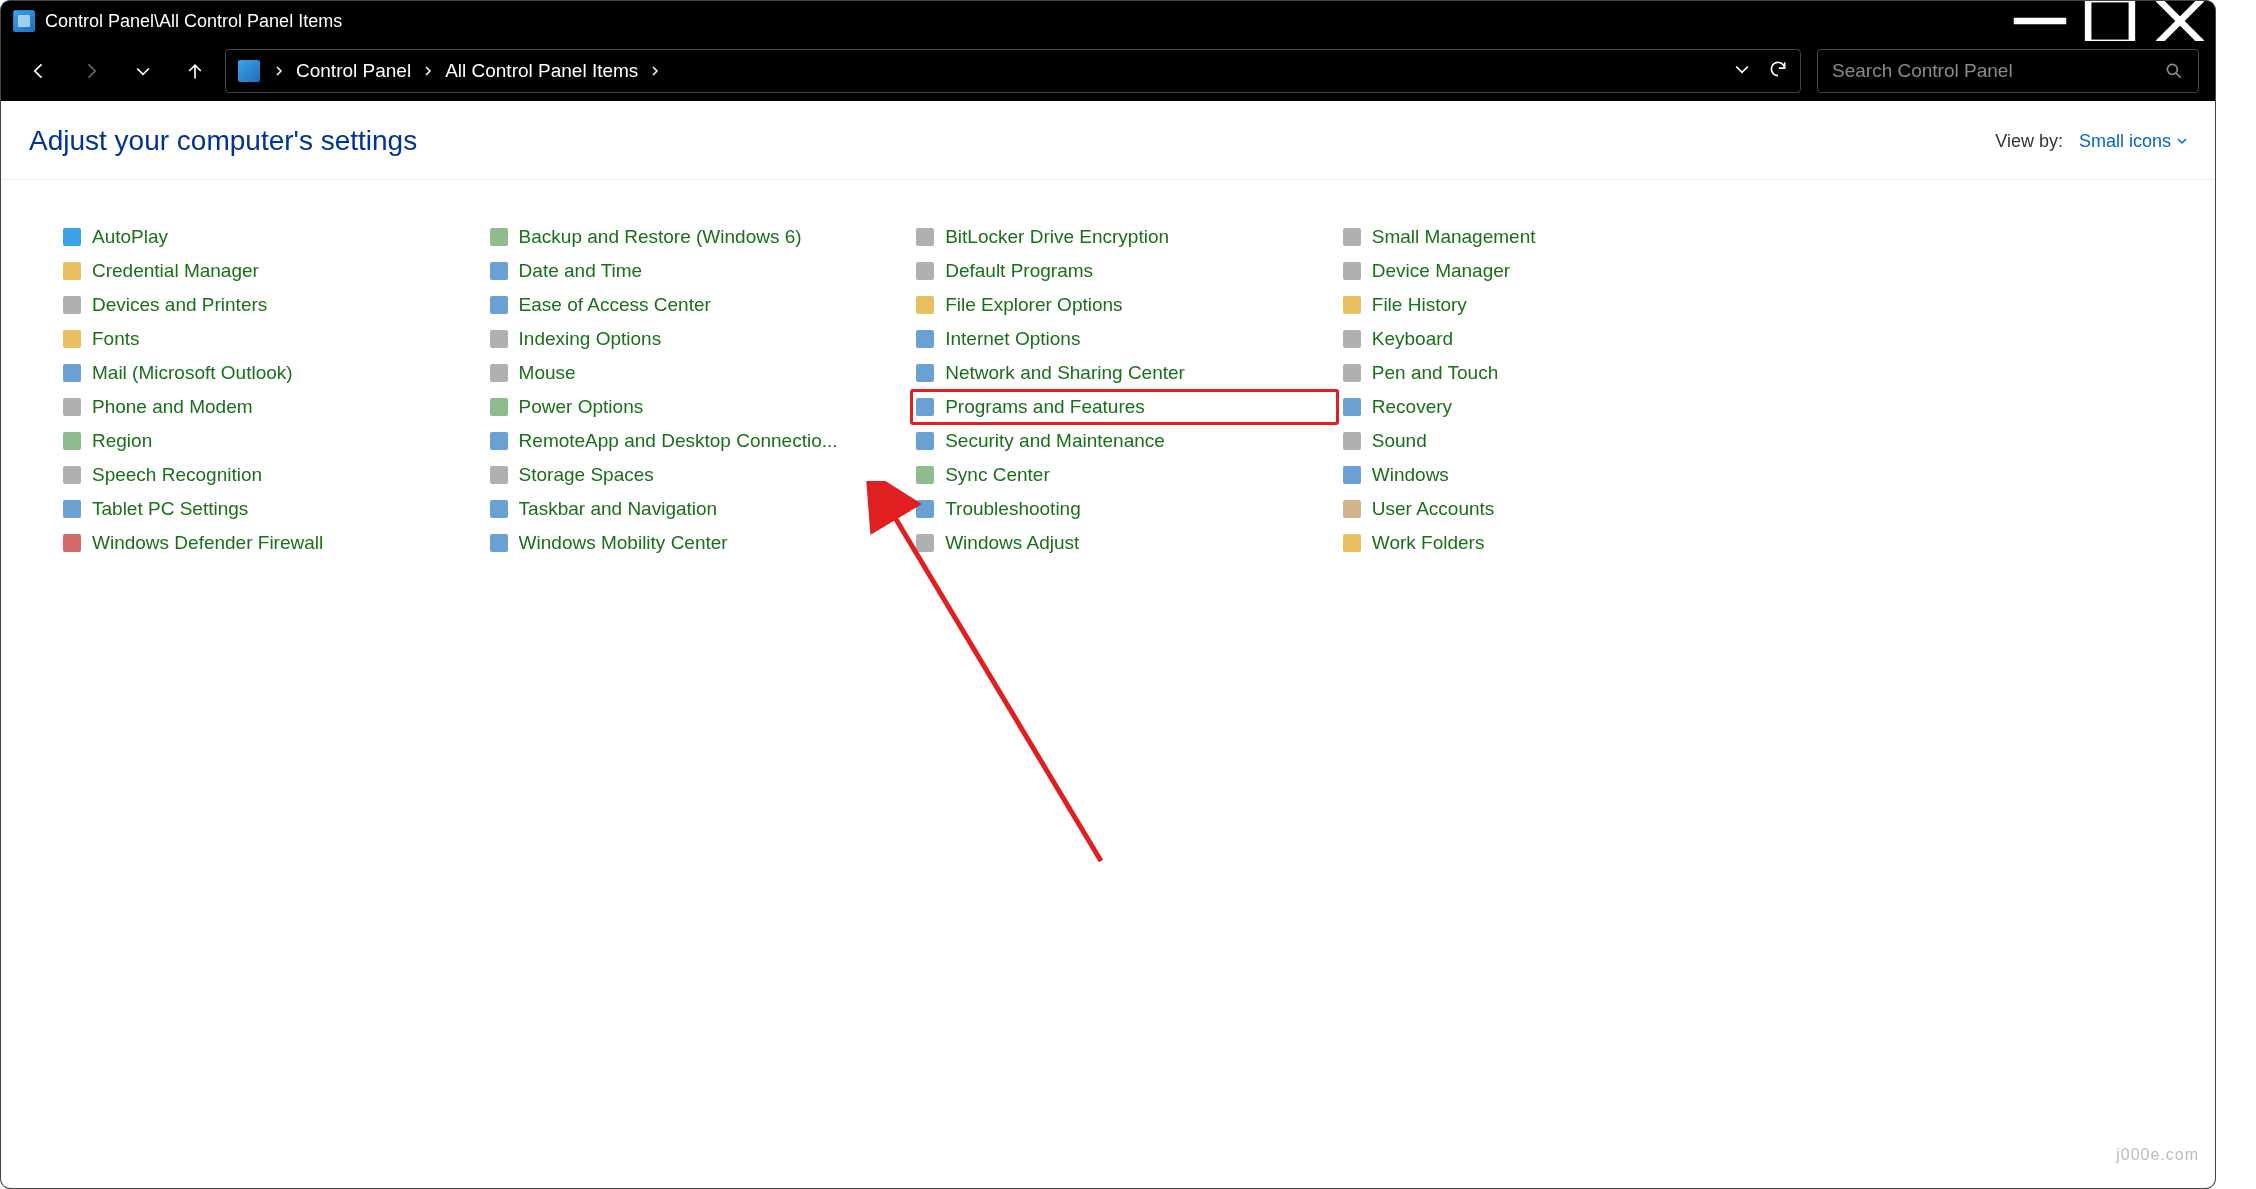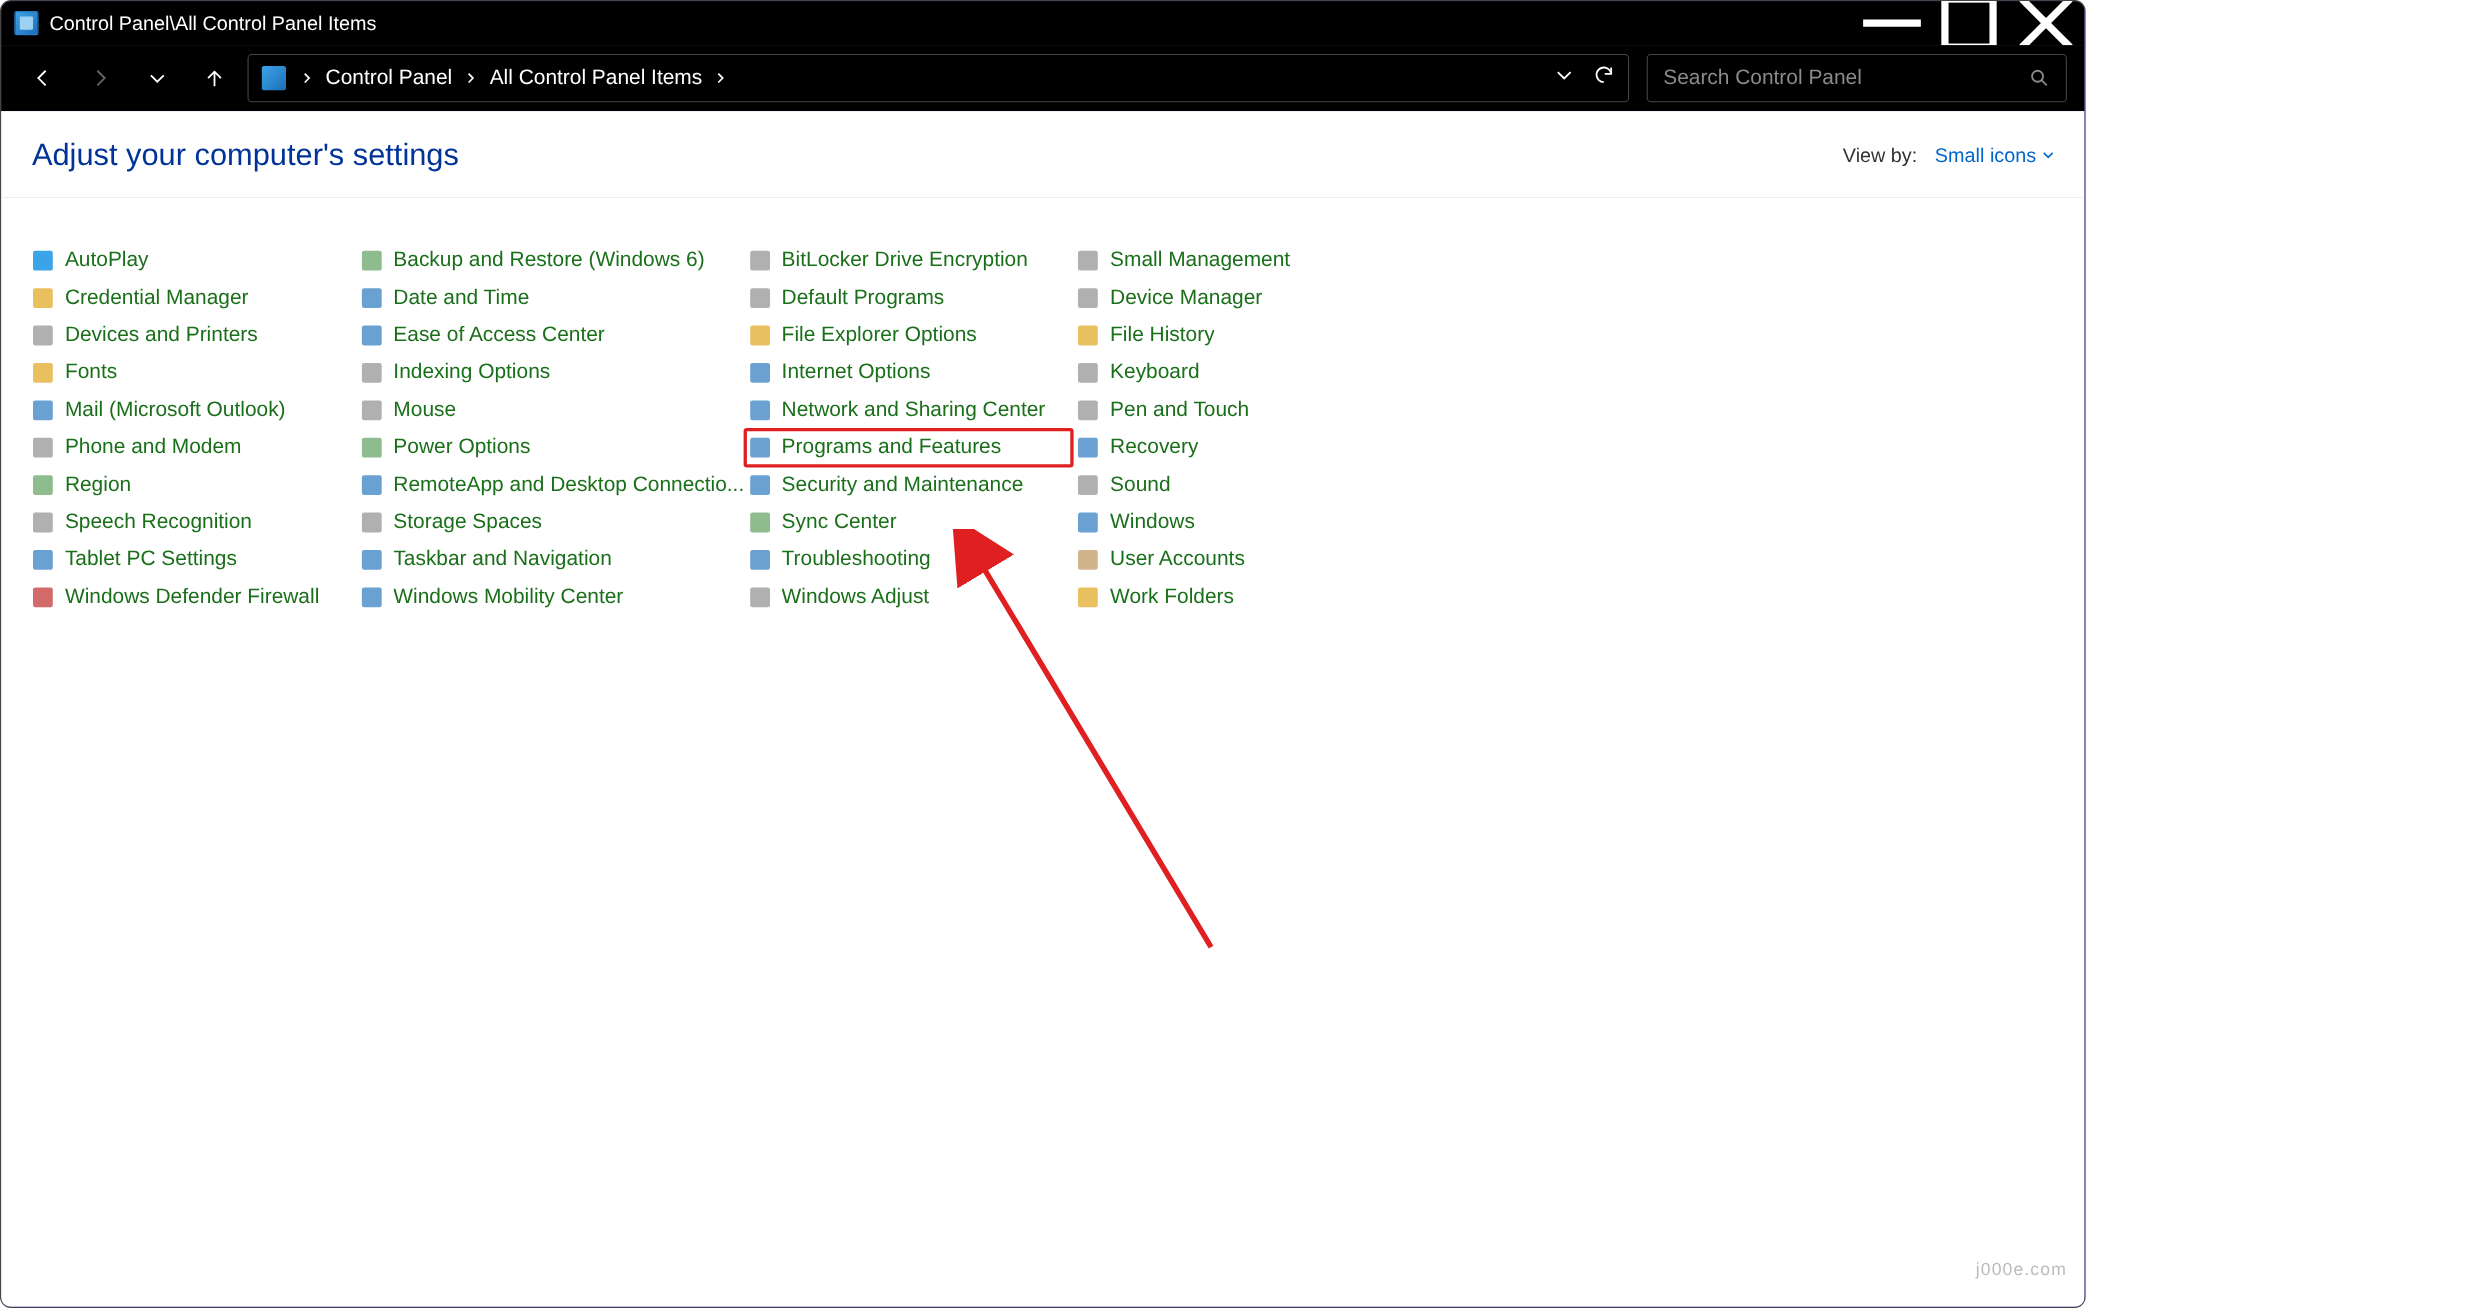--- a/index.html
+++ b/index.html
@@ -1,17 +1,17 @@
 <!DOCTYPE html>
 <html><head>
 <meta charset="utf-8">
 <style>
   * { box-sizing: border-box; margin: 0; padding: 0; }
   html, body { width: 100%; height: 100%; font-family: "Segoe UI", Arial, sans-serif; background: #fff; }
-  .window { width: 1896px; height: 1189px; background: #8b5cf6; display: flex; flex-direction: column; border: 1px solid #444; border-radius: 10px; overflow: hidden; position: relative; }
+  .window { width: 2216px; height: 1189px; background: #0f172a; display: flex; flex-direction: column; border: 1px solid #444; border-radius: 10px; overflow: hidden; position: relative; }
 
   
   .titlebar { height: 40px; background: #000; color: #fff; display: flex; align-items: center; padding: 0 0 0 12px; font-size: 18px; }
   .titlebar .icon { width: 22px; height: 22px; margin-right: 10px; background: linear-gradient(135deg,#3ba3e8 0%,#1e6fb8 100%); border: 1px solid #2a7fc5; border-radius: 2px; position: relative; }
   .titlebar .icon::after { content: ""; position: absolute; inset: 4px; background: #9ed1f1; border-radius: 1px; }
   .titlebar .caption-buttons { margin-left: auto; display: flex; }
   .titlebar .caption-buttons .cbtn { width: 70px; height: 40px; display: flex; align-items: center; justify-content: center; color: #fff; font-size: 16px; cursor: pointer; }
 
   
   .navbar { height: 60px; background: #000; display: flex; align-items: center; padding: 0 16px; gap: 8px; }
@@ -31,21 +31,21 @@
 
   
   .content { flex: 1; background: #fff; overflow: hidden; position: relative; }
   .heading { display: flex; align-items: center; padding: 24px 28px 22px 28px; border-bottom: 1px solid #eee; }
   .heading h1 { color: #003399; font-weight: 400; font-size: 28px; }
   .viewby { margin-left: auto; font-size: 18px; display: flex; align-items: flex-start; gap: 16px; }
   .viewby .lbl { color: #333; }
   .viewby .val { color: #0066cc; cursor: pointer; display: flex; align-items: center; gap: 6px; }
   .viewby .val svg { width: 10px; height: 10px; }
 
-  .grid { padding: 40px 24px 20px 24px; display: grid; grid-template-columns: repeat(6, 1fr); grid-auto-rows: 34px; gap: 0 0; grid-auto-flow: column; }
+  .grid { padding: 40px 24px 20px 24px; display: grid; grid-template-columns: repeat(5, 1fr); grid-auto-rows: 34px; gap: 0 0; grid-auto-flow: column; margin-left: 33px; }
   .item { display: flex; align-items: center; gap: 10px; padding-left: 4px; height: 34px; cursor: pointer; }
   .item .ico { width: 20px; height: 20px; flex-shrink: 0; display: flex; align-items: center; justify-content: center; }
   .item .ico .ph { width: 18px; height: 18px; border-radius: 2px; }
   .item .lbl { color: #1a6f1a; font-size: 19px; white-space: nowrap; overflow: hidden; text-overflow: ellipsis; }
   .item.highlighted { outline: 3px solid #e02020; outline-offset: -2px; border-radius: 2px; }
 
   
   .watermark { position: absolute; right: 16px; bottom: 24px; color: #bbb; font-size: 16px; letter-spacing: 1px; }
 
   

